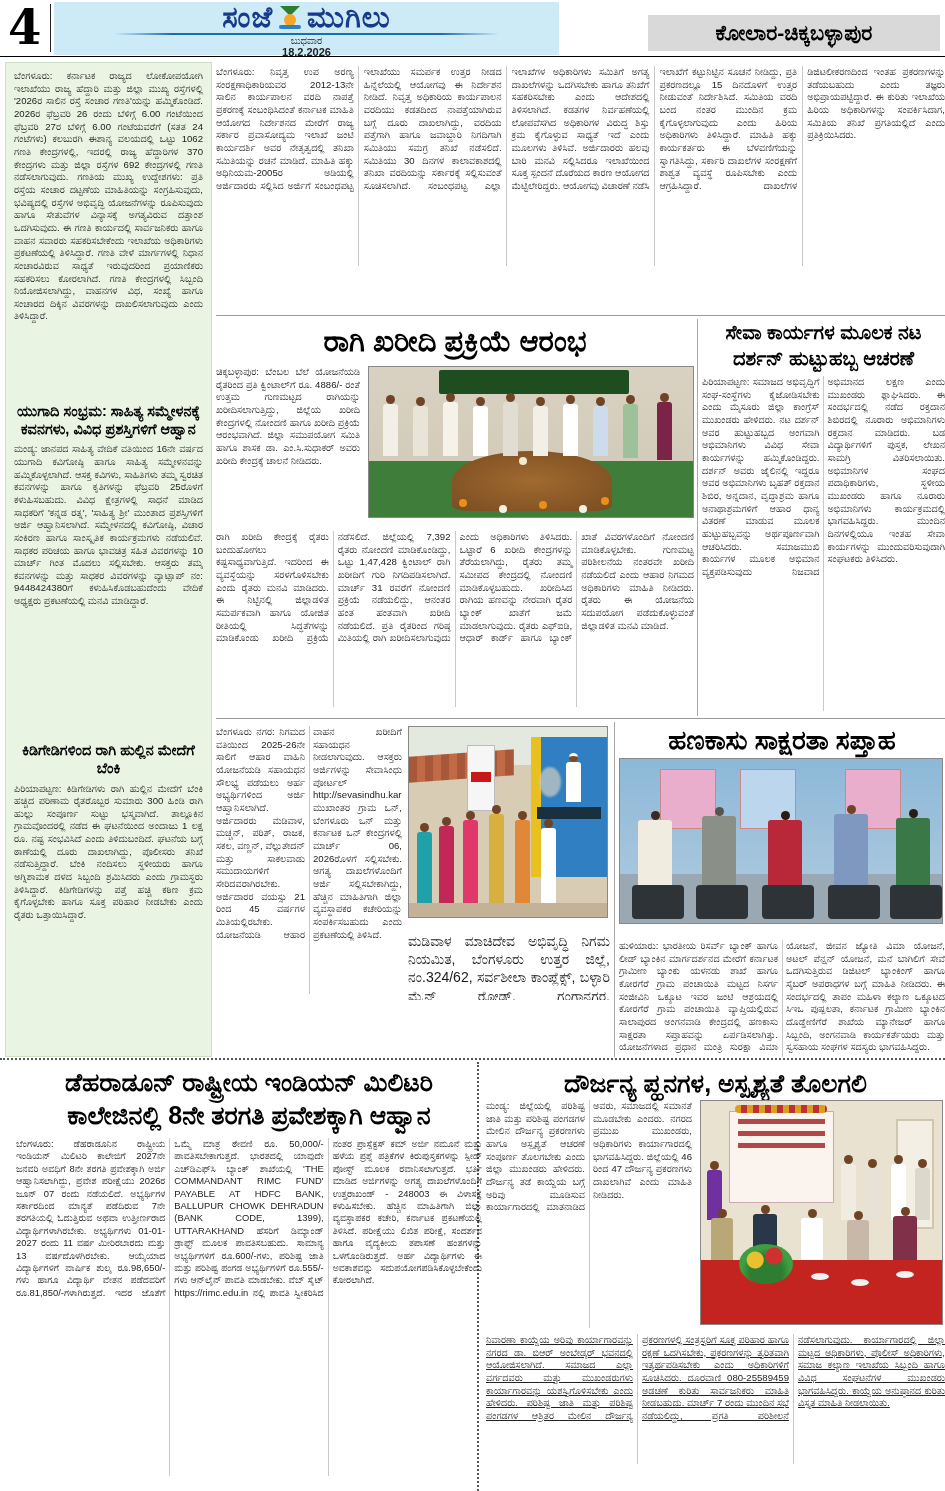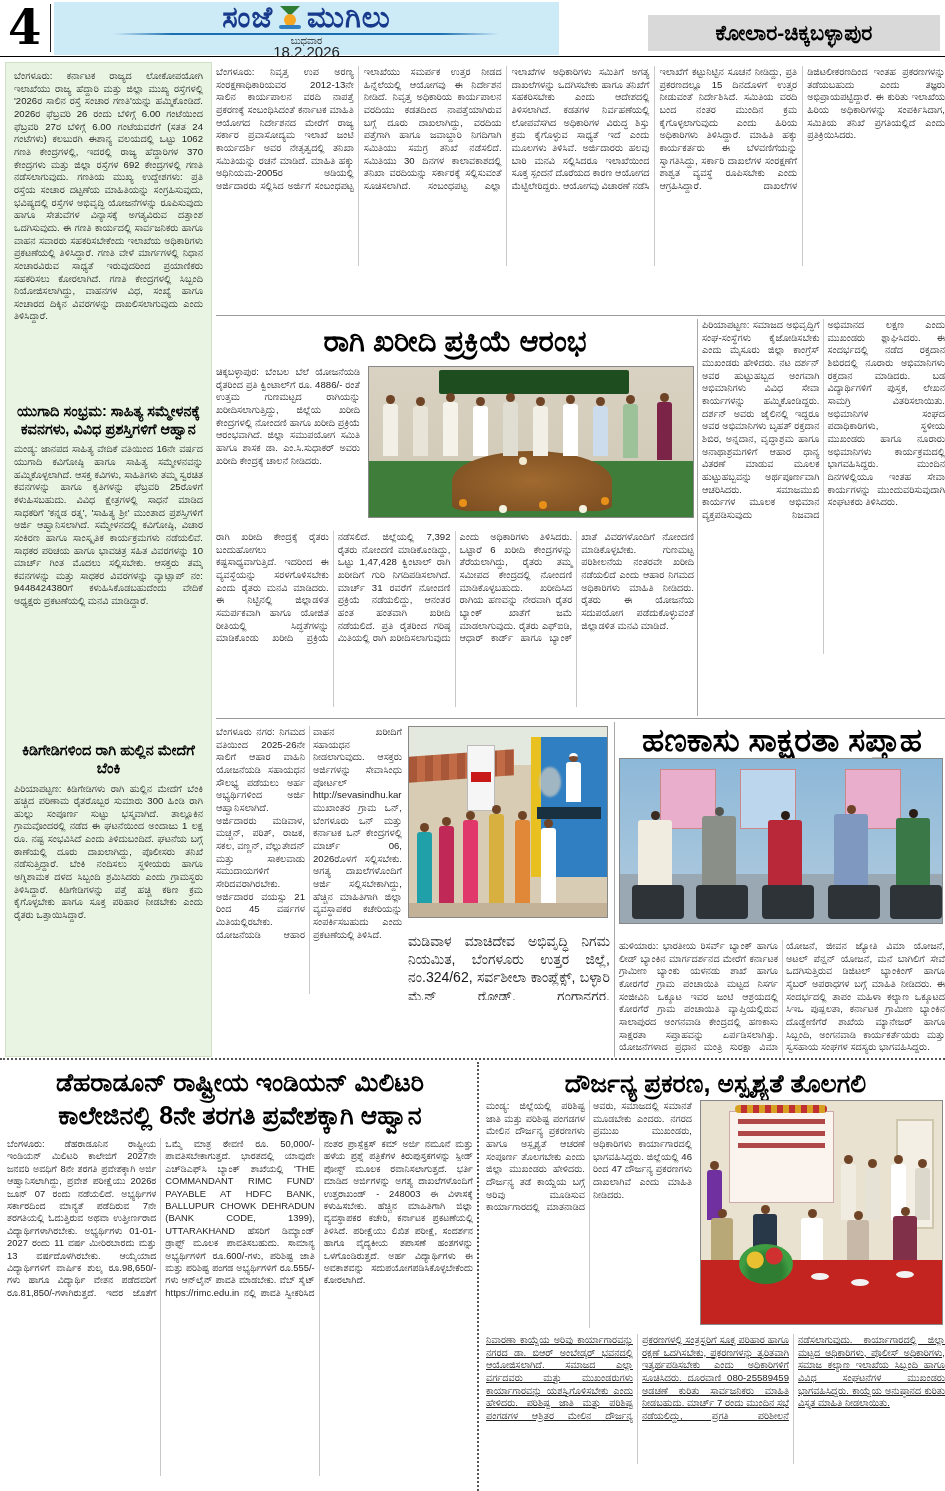--- a/index.html
+++ b/index.html
@@ -14,21 +14,21 @@
   .pagenum { position:absolute; left:8px; top:0px; font-family:"DejaVu Serif","Liberation Serif",serif; font-size:48px; font-weight:bold; line-height:54px; color:#000; }
   .head-vline { position:absolute; left:50px; top:4px; width:1px; height:48px; background:#222; }
   .masthead { position:absolute; left:54px; top:2px; width:505px; height:53px; background:#cdeaf7; text-align:center; }
   .mast-title { font-size:29px; font-weight:bold; color:#173a8c; line-height:30px; letter-spacing:1px; display:flex; align-items:center; justify-content:center; gap:4px; }
   .mast-logo { position:relative; width:26px; height:24px; display:inline-block; }
   .mast-logo .sun { position:absolute; left:7px; top:9px; width:12px; height:12px; border-radius:50%; background:#f5a623; }
   .mast-logo .palm { position:absolute; left:3px; top:1px; width:0; height:0; border-left:10px solid transparent; border-right:10px solid transparent; border-top:10px solid #2e7d32; }
   .mast-logo .sea { position:absolute; left:2px; bottom:0; width:22px; height:4px; border-radius:2px; background:#2f7fc2; }
   .mast-rule { height:2px; background:linear-gradient(90deg,#cdeaf7,#1b6fb0 15%,#1b6fb0 85%,#cdeaf7); margin:1px 60px 0 60px; }
   .mast-day { font-size:10px; color:#222; line-height:11px; }
-  .mast-date { font-size:15px; color:#222; line-height:12px; }
+  .mast-date { font-size:11px; color:#222; line-height:12px;font-weight:bold; }
   .region-box { position:absolute; left:648px; top:15px; width:292px; height:36px; background:#d9d9d9; display:flex; align-items:center; justify-content:center; font-size:21px; font-weight:bold; color:#000; }
   
   .body-txt { font-size:9.6px; line-height:1.32; text-align:justify; color:#222; overflow:hidden; }
   .cols-2 { column-count:2; column-gap:8px; column-rule:1px solid #c9c9c9; }
   .cols-3 { column-count:3; column-gap:9px; column-rule:1px solid #c9c9c9; }
   .cols-4 { column-count:4; column-gap:9px; column-rule:1px solid #c9c9c9; }
   .cols-5 { column-count:5; column-gap:10px; column-rule:1px solid #c9c9c9; }
   .hl { font-weight:bold; color:#000; text-align:center; }
   .vline { position:absolute; width:1px; background:#a9a9a9; }
   .hline { position:absolute; height:1px; background:#9a9a9a; }
@@ -88,24 +88,24 @@
   #darshan .body-txt { height:335px; }
   
   #ahara { position:absolute; left:216px; top:722px; width:396px; height:335px; overflow:hidden; }
   #ahara .hl { font-size:22px; line-height:29px; }
   .ahara-row { display:flex; gap:6px; margin-top:4px; }
   .ahara-left { width:186px; height:268px; }
   .ahara-right { width:202px; }
   .contact-txt { font-size:14px; line-height:1.3; text-align:justify; margin-top:14px; height:68px; overflow:hidden; }
   
   #finlit { position:absolute; left:619px; top:722px; width:326px; height:335px; overflow:hidden; }
-  #finlit .hl { font-size:32px; line-height:36px; }
+  #finlit .hl { font-size:26px; line-height:36px; }
   #finlit .body-txt { height:118px; margin-top:16px; }
   
-  #rimc { position:absolute; left:7px; top:1066px; width:466px; height:420px; overflow:hidden; }
+  #rimc { position:absolute; left:16px; top:1066px; width:466px; height:420px; overflow:hidden; }
   #rimc .hl { font-size:25px; line-height:33px; }
   #rimc .body-txt { height:338px; margin-top:6px; font-size:9.4px; }
   #atro { position:absolute; left:486px; top:1066px; width:459px; height:420px; overflow:hidden; }
   #atro .hl { font-size:25px; line-height:34px; }
   .atro-row { display:flex; gap:8px; }
   .atro-left { width:206px; height:228px; }
   #atro .below { height:130px; margin-top:6px;text-decoration:underline; }
 </style>
 </head>
 <body>
@@ -201,20 +201,21 @@
             <div class="pb" style="height:58px; background:#7c2448"></div>
           </div>
       </div>
     </div>
     <div class="body-txt cols-4" style="height:176px; margin-top:5px">ರಾಗಿ ಖರೀದಿ ಕೇಂದ್ರಕ್ಕೆ ರೈತರು ಬಂದುಹೋಗಲು ಕಷ್ಟಸಾಧ್ಯವಾಗುತ್ತಿದೆ. ಇದರಿಂದ ಈ ವ್ಯವಸ್ಥೆಯನ್ನು ಸರಳಗೊಳಿಸಬೇಕು ಎಂದು ರೈತರು ಮನವಿ ಮಾಡಿದರು. ಈ ನಿಟ್ಟಿನಲ್ಲಿ ಜಿಲ್ಲಾಡಳಿತ ಸಮರ್ಪಕವಾಗಿ ಹಾಗೂ ಯೋಜಿತ ರೀತಿಯಲ್ಲಿ ಸಿದ್ಧತೆಗಳನ್ನು ಮಾಡಿಕೊಂಡು ಖರೀದಿ ಪ್ರಕ್ರಿಯೆ ನಡೆಸಲಿದೆ. ಜಿಲ್ಲೆಯಲ್ಲಿ 7,392 ರೈತರು ನೋಂದಣಿ ಮಾಡಿಕೊಂಡಿದ್ದು, ಒಟ್ಟು 1,47,428 ಕ್ವಿಂಟಾಲ್ ರಾಗಿ ಖರೀದಿಗೆ ಗುರಿ ನಿಗದಿಪಡಿಸಲಾಗಿದೆ. ಮಾರ್ಚ್ 31 ರವರೆಗೆ ನೋಂದಣಿ ಪ್ರಕ್ರಿಯೆ ನಡೆಯಲಿದ್ದು, ಆನಂತರ ಹಂತ ಹಂತವಾಗಿ ಖರೀದಿ ನಡೆಯಲಿದೆ. ಪ್ರತಿ ರೈತರಿಂದ ಗರಿಷ್ಠ ಮಿತಿಯಲ್ಲಿ ರಾಗಿ ಖರೀದಿಸಲಾಗುವುದು ಎಂದು ಅಧಿಕಾರಿಗಳು ತಿಳಿಸಿದರು. ಒಟ್ಟಾರೆ 6 ಖರೀದಿ ಕೇಂದ್ರಗಳನ್ನು ತೆರೆಯಲಾಗಿದ್ದು, ರೈತರು ತಮ್ಮ ಸಮೀಪದ ಕೇಂದ್ರದಲ್ಲಿ ನೋಂದಣಿ ಮಾಡಿಕೊಳ್ಳಬಹುದು. ಖರೀದಿಸಿದ ರಾಗಿಯ ಹಣವನ್ನು ನೇರವಾಗಿ ರೈತರ ಬ್ಯಾಂಕ್ ಖಾತೆಗೆ ಜಮೆ ಮಾಡಲಾಗುವುದು. ರೈತರು ಎಫ್‌ಐಡಿ, ಆಧಾರ್ ಕಾರ್ಡ್ ಹಾಗೂ ಬ್ಯಾಂಕ್ ಖಾತೆ ವಿವರಗಳೊಂದಿಗೆ ನೋಂದಣಿ ಮಾಡಿಕೊಳ್ಳಬೇಕು. ಗುಣಮಟ್ಟ ಪರಿಶೀಲನೆಯ ನಂತರವೇ ಖರೀದಿ ನಡೆಯಲಿದೆ ಎಂದು ಆಹಾರ ನಿಗಮದ ಅಧಿಕಾರಿಗಳು ಮಾಹಿತಿ ನೀಡಿದರು. ರೈತರು ಈ ಯೋಜನೆಯ ಸದುಪಯೋಗ ಪಡೆದುಕೊಳ್ಳುವಂತೆ ಜಿಲ್ಲಾಡಳಿತ ಮನವಿ ಮಾಡಿದೆ.</div>
   </div>
 
   <div class="vline" style="left:697px; top:319px; height:397px"></div>
 
   <div id="darshan">
+    <div class="hl">ಸೇವಾ ಕಾರ್ಯಗಳ ಮೂಲಕ ನಟ ದರ್ಶನ್ ಹುಟ್ಟುಹಬ್ಬ ಆಚರಣೆ</div>
     <div class="body-txt cols-2">ಪಿರಿಯಾಪಟ್ಟಣ: ಸಮಾಜದ ಅಭಿವೃದ್ಧಿಗೆ ಸಂಘ-ಸಂಸ್ಥೆಗಳು ಕೈಜೋಡಿಸಬೇಕು ಎಂದು ಮೈಸೂರು ಜಿಲ್ಲಾ ಕಾಂಗ್ರೆಸ್ ಮುಖಂಡರು ಹೇಳಿದರು. ನಟ ದರ್ಶನ್ ಅವರ ಹುಟ್ಟುಹಬ್ಬದ ಅಂಗವಾಗಿ ಅಭಿಮಾನಿಗಳು ವಿವಿಧ ಸೇವಾ ಕಾರ್ಯಗಳನ್ನು ಹಮ್ಮಿಕೊಂಡಿದ್ದರು. ದರ್ಶನ್ ಅವರು ಜೈಲಿನಲ್ಲಿ ಇದ್ದರೂ ಅವರ ಅಭಿಮಾನಿಗಳು ಬೃಹತ್ ರಕ್ತದಾನ ಶಿಬಿರ, ಅನ್ನದಾನ, ವೃದ್ಧಾಶ್ರಮ ಹಾಗೂ ಅನಾಥಾಶ್ರಮಗಳಿಗೆ ಆಹಾರ ಧಾನ್ಯ ವಿತರಣೆ ಮಾಡುವ ಮೂಲಕ ಹುಟ್ಟುಹಬ್ಬವನ್ನು ಅರ್ಥಪೂರ್ಣವಾಗಿ ಆಚರಿಸಿದರು. ಸಮಾಜಮುಖಿ ಕಾರ್ಯಗಳ ಮೂಲಕ ಅಭಿಮಾನ ವ್ಯಕ್ತಪಡಿಸುವುದು ನಿಜವಾದ ಅಭಿಮಾನದ ಲಕ್ಷಣ ಎಂದು ಮುಖಂಡರು ಶ್ಲಾಘಿಸಿದರು. ಈ ಸಂದರ್ಭದಲ್ಲಿ ನಡೆದ ರಕ್ತದಾನ ಶಿಬಿರದಲ್ಲಿ ನೂರಾರು ಅಭಿಮಾನಿಗಳು ರಕ್ತದಾನ ಮಾಡಿದರು. ಬಡ ವಿದ್ಯಾರ್ಥಿಗಳಿಗೆ ಪುಸ್ತಕ, ಲೇಖನ ಸಾಮಗ್ರಿ ವಿತರಿಸಲಾಯಿತು. ಅಭಿಮಾನಿಗಳ ಸಂಘದ ಪದಾಧಿಕಾರಿಗಳು, ಸ್ಥಳೀಯ ಮುಖಂಡರು ಹಾಗೂ ನೂರಾರು ಅಭಿಮಾನಿಗಳು ಕಾರ್ಯಕ್ರಮದಲ್ಲಿ ಭಾಗವಹಿಸಿದ್ದರು. ಮುಂದಿನ ದಿನಗಳಲ್ಲಿಯೂ ಇಂತಹ ಸೇವಾ ಕಾರ್ಯಗಳನ್ನು ಮುಂದುವರಿಸುವುದಾಗಿ ಸಂಘಟಕರು ತಿಳಿಸಿದರು.</div>
   </div>
 
   <div class="hline" style="left:216px; top:718px; width:729px"></div>
 
   <div id="ahara">
     <div class="ahara-row">
       <div class="body-txt cols-2 ahara-left">ಬೆಂಗಳೂರು ನಗರ: ನಿಗಮದ ವತಿಯಿಂದ 2025-26ನೇ ಸಾಲಿಗೆ ಆಹಾರ ವಾಹಿನಿ ಯೋಜನೆಯಡಿ ಸಹಾಯಧನ ಸೌಲಭ್ಯ ಪಡೆಯಲು ಅರ್ಹ ಅಭ್ಯರ್ಥಿಗಳಿಂದ ಅರ್ಜಿ ಆಹ್ವಾನಿಸಲಾಗಿದೆ. ಅರ್ಜಿದಾರರು ಮಡಿವಾಳ, ಮಚ್ಚನ್, ಪರಿತ್, ರಾಜಕ, ಸಕಲ, ವಣ್ಣನ್, ವೆಲ್ಲುತೇದನ್ ಮತ್ತು ಸಾಕಲವಾಡು ಸಮುದಾಯಗಳಿಗೆ ಸೇರಿದವರಾಗಿರಬೇಕು. ಅರ್ಜಿದಾರರ ವಯಸ್ಸು 21 ರಿಂದ 45 ವರ್ಷಗಳ ಮಿತಿಯಲ್ಲಿರಬೇಕು. ಯೋಜನೆಯಡಿ ಆಹಾರ ವಾಹನ ಖರೀದಿಗೆ ಸಹಾಯಧನ ನೀಡಲಾಗುವುದು. ಆಸಕ್ತರು ಅರ್ಜಿಗಳನ್ನು ಸೇವಾಸಿಂಧು ಪೋರ್ಟಲ್ http://sevasindhu.karnataka.gov.in ಮುಖಾಂತರ ಗ್ರಾಮ ಒನ್, ಬೆಂಗಳೂರು ಒನ್ ಮತ್ತು ಕರ್ನಾಟಕ ಒನ್ ಕೇಂದ್ರಗಳಲ್ಲಿ ಮಾರ್ಚ್ 06, 2026ರೊಳಗೆ ಸಲ್ಲಿಸಬೇಕು. ಅಗತ್ಯ ದಾಖಲೆಗಳೊಂದಿಗೆ ಅರ್ಜಿ ಸಲ್ಲಿಸಬೇಕಾಗಿದ್ದು, ಹೆಚ್ಚಿನ ಮಾಹಿತಿಗಾಗಿ ಜಿಲ್ಲಾ ವ್ಯವಸ್ಥಾಪಕರ ಕಚೇರಿಯನ್ನು ಸಂಪರ್ಕಿಸಬಹುದು ಎಂದು ಪ್ರಕಟಣೆಯಲ್ಲಿ ತಿಳಿಸಿದೆ.</div>
       <div class="ahara-right">
         <div class="photo" id="ahara-photo">
@@ -300,21 +301,21 @@
 
   <div class="dotted-h" style="left:0; top:1058px; width:945px"></div>
   <div class="dotted-v" style="left:477px; top:1062px; height:429px"></div>
 
   <div id="rimc">
     <div class="hl">ಡೆಹರಾಡೂನ್ ರಾಷ್ಟ್ರೀಯ ಇಂಡಿಯನ್ ಮಿಲಿಟರಿ ಕಾಲೇಜಿನಲ್ಲಿ 8ನೇ ತರಗತಿ ಪ್ರವೇಶಕ್ಕಾಗಿ ಆಹ್ವಾನ</div>
     <div class="body-txt cols-3">ಬೆಂಗಳೂರು: ಡೆಹರಾಡೂನಿನ ರಾಷ್ಟ್ರೀಯ ಇಂಡಿಯನ್ ಮಿಲಿಟರಿ ಕಾಲೇಜಿಗೆ 2027ನೇ ಜನವರಿ ಅವಧಿಗೆ 8ನೇ ತರಗತಿ ಪ್ರವೇಶಕ್ಕಾಗಿ ಅರ್ಜಿ ಆಹ್ವಾನಿಸಲಾಗಿದ್ದು, ಪ್ರವೇಶ ಪರೀಕ್ಷೆಯು 2026ರ ಜೂನ್ 07 ರಂದು ನಡೆಯಲಿದೆ. ಅಭ್ಯರ್ಥಿಗಳ ಸರ್ಕಾರದಿಂದ ಮಾನ್ಯತೆ ಪಡೆದಿರುವ 7ನೇ ತರಗತಿಯಲ್ಲಿ ಓದುತ್ತಿರುವ ಅಥವಾ ಉತ್ತೀರ್ಣರಾದ ವಿದ್ಯಾರ್ಥಿಗಳಾಗಿರಬೇಕು. ಅಭ್ಯರ್ಥಿಗಳು 01-01-2027 ರಂದು 11 ವರ್ಷ ಮೀರಿರಬಾರದು ಮತ್ತು 13 ವರ್ಷದೊಳಗಿರಬೇಕು. ಆಯ್ಕೆಯಾದ ವಿದ್ಯಾರ್ಥಿಗಳಿಗೆ ವಾರ್ಷಿಕ ಶುಲ್ಕ ರೂ.98,650/-ಗಳು ಹಾಗೂ ವಿದ್ಯಾರ್ಥಿ ವೇತನ ಪಡೆದವರಿಗೆ ರೂ.81,850/-ಗಳಾಗಿರುತ್ತದೆ. ಇದರ ಜೊತೆಗೆ ಒಮ್ಮೆ ಮಾತ್ರ ಠೇವಣಿ ರೂ. 50,000/- ಪಾವತಿಸಬೇಕಾಗುತ್ತದೆ. ಭಾರತದಲ್ಲಿ ಯಾವುದೇ ಎಚ್‌ಡಿಎಫ್‌ಸಿ ಬ್ಯಾಂಕ್ ಶಾಖೆಯಲ್ಲಿ 'THE COMMANDANT RIMC FUND' PAYABLE AT HDFC BANK, BALLUPUR CHOWK DEHRADUN (BANK CODE, 1399), UTTARAKHAND ಹೆಸರಿಗೆ ಡಿಮ್ಯಾಂಡ್ ಡ್ರಾಫ್ಟ್ ಮೂಲಕ ಪಾವತಿಸಬಹುದು. ಸಾಮಾನ್ಯ ಅಭ್ಯರ್ಥಿಗಳಿಗೆ ರೂ.600/-ಗಳು, ಪರಿಶಿಷ್ಟ ಜಾತಿ ಮತ್ತು ಪರಿಶಿಷ್ಟ ಪಂಗಡ ಅಭ್ಯರ್ಥಿಗಳಿಗೆ ರೂ.555/-ಗಳು ಆನ್‌ಲೈನ್ ಪಾವತಿ ಮಾಡಬೇಕು. ವೆಬ್ ಸೈಟ್ https://rimc.edu.in ನಲ್ಲಿ ಪಾವತಿ ಸ್ವೀಕರಿಸಿದ ನಂತರ ಪ್ರಾಸ್ಪೆಕ್ಟಸ್ ಕಮ್ ಅರ್ಜಿ ನಮೂನೆ ಮತ್ತು ಹಳೆಯ ಪ್ರಶ್ನೆ ಪತ್ರಿಕೆಗಳ ಕಿರುಪುಸ್ತಕಗಳನ್ನು ಸ್ಪೀಡ್ ಪೋಸ್ಟ್ ಮೂಲಕ ರವಾನಿಸಲಾಗುತ್ತದೆ. ಭರ್ತಿ ಮಾಡಿದ ಅರ್ಜಿಗಳನ್ನು ಅಗತ್ಯ ದಾಖಲೆಗಳೊಂದಿಗೆ ಉತ್ತರಾಖಂಡ್ - 248003 ಈ ವಿಳಾಸಕ್ಕೆ ಕಳುಹಿಸಬೇಕು. ಹೆಚ್ಚಿನ ಮಾಹಿತಿಗಾಗಿ ಜಿಲ್ಲಾ ವ್ಯವಸ್ಥಾಪಕರ ಕಚೇರಿ, ಕರ್ನಾಟಕ ಪ್ರಕಟಣೆಯಲ್ಲಿ ತಿಳಿಸಿದೆ. ಪರೀಕ್ಷೆಯು ಲಿಖಿತ ಪರೀಕ್ಷೆ, ಸಂದರ್ಶನ ಹಾಗೂ ವೈದ್ಯಕೀಯ ತಪಾಸಣೆ ಹಂತಗಳನ್ನು ಒಳಗೊಂಡಿರುತ್ತದೆ. ಅರ್ಹ ವಿದ್ಯಾರ್ಥಿಗಳು ಈ ಅವಕಾಶವನ್ನು ಸದುಪಯೋಗಪಡಿಸಿಕೊಳ್ಳಬೇಕೆಂದು ಕೋರಲಾಗಿದೆ.</div>
   </div>
 
   <div id="atro">
-    <div class="hl">ದೌರ್ಜನ್ಯ ಪ್ರಕರಣ, ಅಸ್ಪೃಶ್ಯತೆ ತೊಲಗಲಿ</div>
+    <div class="hl">ದೌರ್ಜನ್ಯ ಪ್ಹನಗಳ, ಅಸ್ಪೃಶ್ಯತೆ ತೊಲಗಲಿ</div>
     <div class="atro-row">
       <div class="body-txt cols-2 atro-left">ಮಂಡ್ಯ: ಜಿಲ್ಲೆಯಲ್ಲಿ ಪರಿಶಿಷ್ಟ ಜಾತಿ ಮತ್ತು ಪರಿಶಿಷ್ಟ ಪಂಗಡಗಳ ಮೇಲಿನ ದೌರ್ಜನ್ಯ ಪ್ರಕರಣಗಳು ಹಾಗೂ ಅಸ್ಪೃಶ್ಯತೆ ಆಚರಣೆ ಸಂಪೂರ್ಣ ತೊಲಗಬೇಕು ಎಂದು ಜಿಲ್ಲಾ ಮುಖಂಡರು ಹೇಳಿದರು. ದೌರ್ಜನ್ಯ ತಡೆ ಕಾಯ್ದೆಯ ಬಗ್ಗೆ ಅರಿವು ಮೂಡಿಸುವ ಕಾರ್ಯಾಗಾರದಲ್ಲಿ ಮಾತನಾಡಿದ ಅವರು, ಸಮಾಜದಲ್ಲಿ ಸಮಾನತೆ ಮೂಡಬೇಕು ಎಂದರು. ನಗರದ ಪ್ರಮುಖ ಮುಖಂಡರು, ಅಧಿಕಾರಿಗಳು ಕಾರ್ಯಾಗಾರದಲ್ಲಿ ಭಾಗವಹಿಸಿದ್ದರು. ಜಿಲ್ಲೆಯಲ್ಲಿ 46 ರಿಂದ 47 ದೌರ್ಜನ್ಯ ಪ್ರಕರಣಗಳು ದಾಖಲಾಗಿವೆ ಎಂದು ಮಾಹಿತಿ ನೀಡಿದರು.</div>
       <div class="photo" id="atro-photo">
         <div class="door"></div>
         <div class="banner">
             <i></i>
             <i></i>
             <i></i>
           </div>
         <div class="garland"></div>

